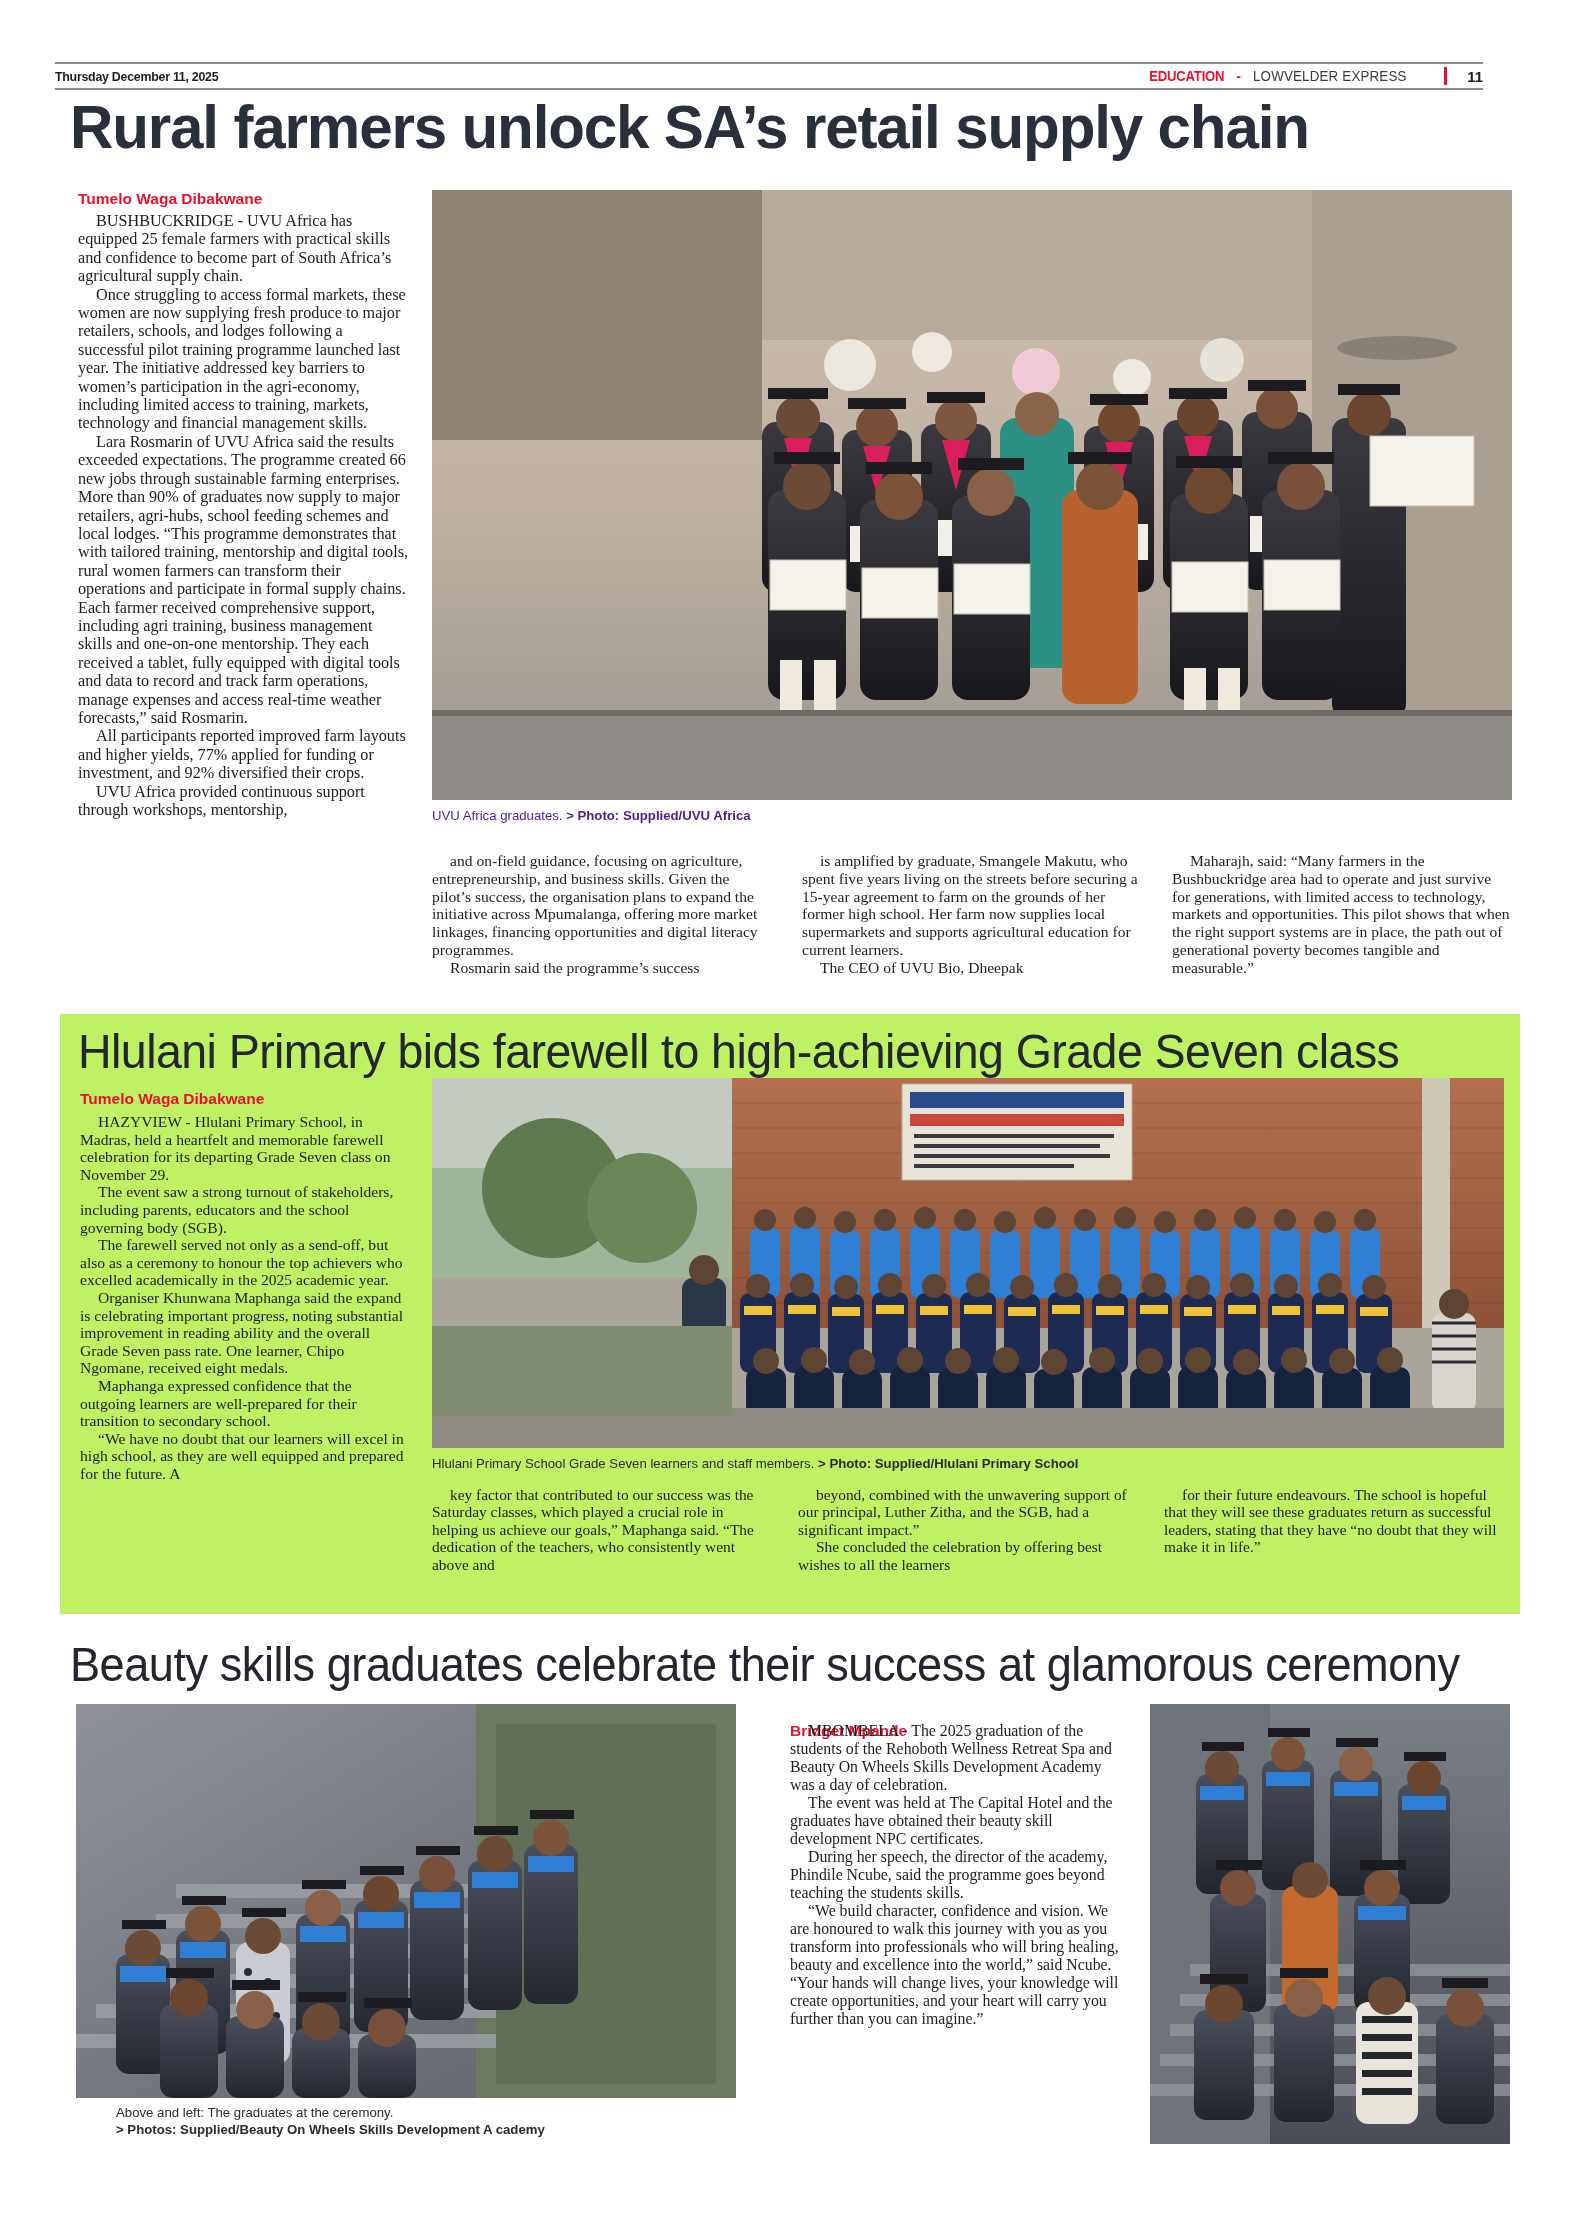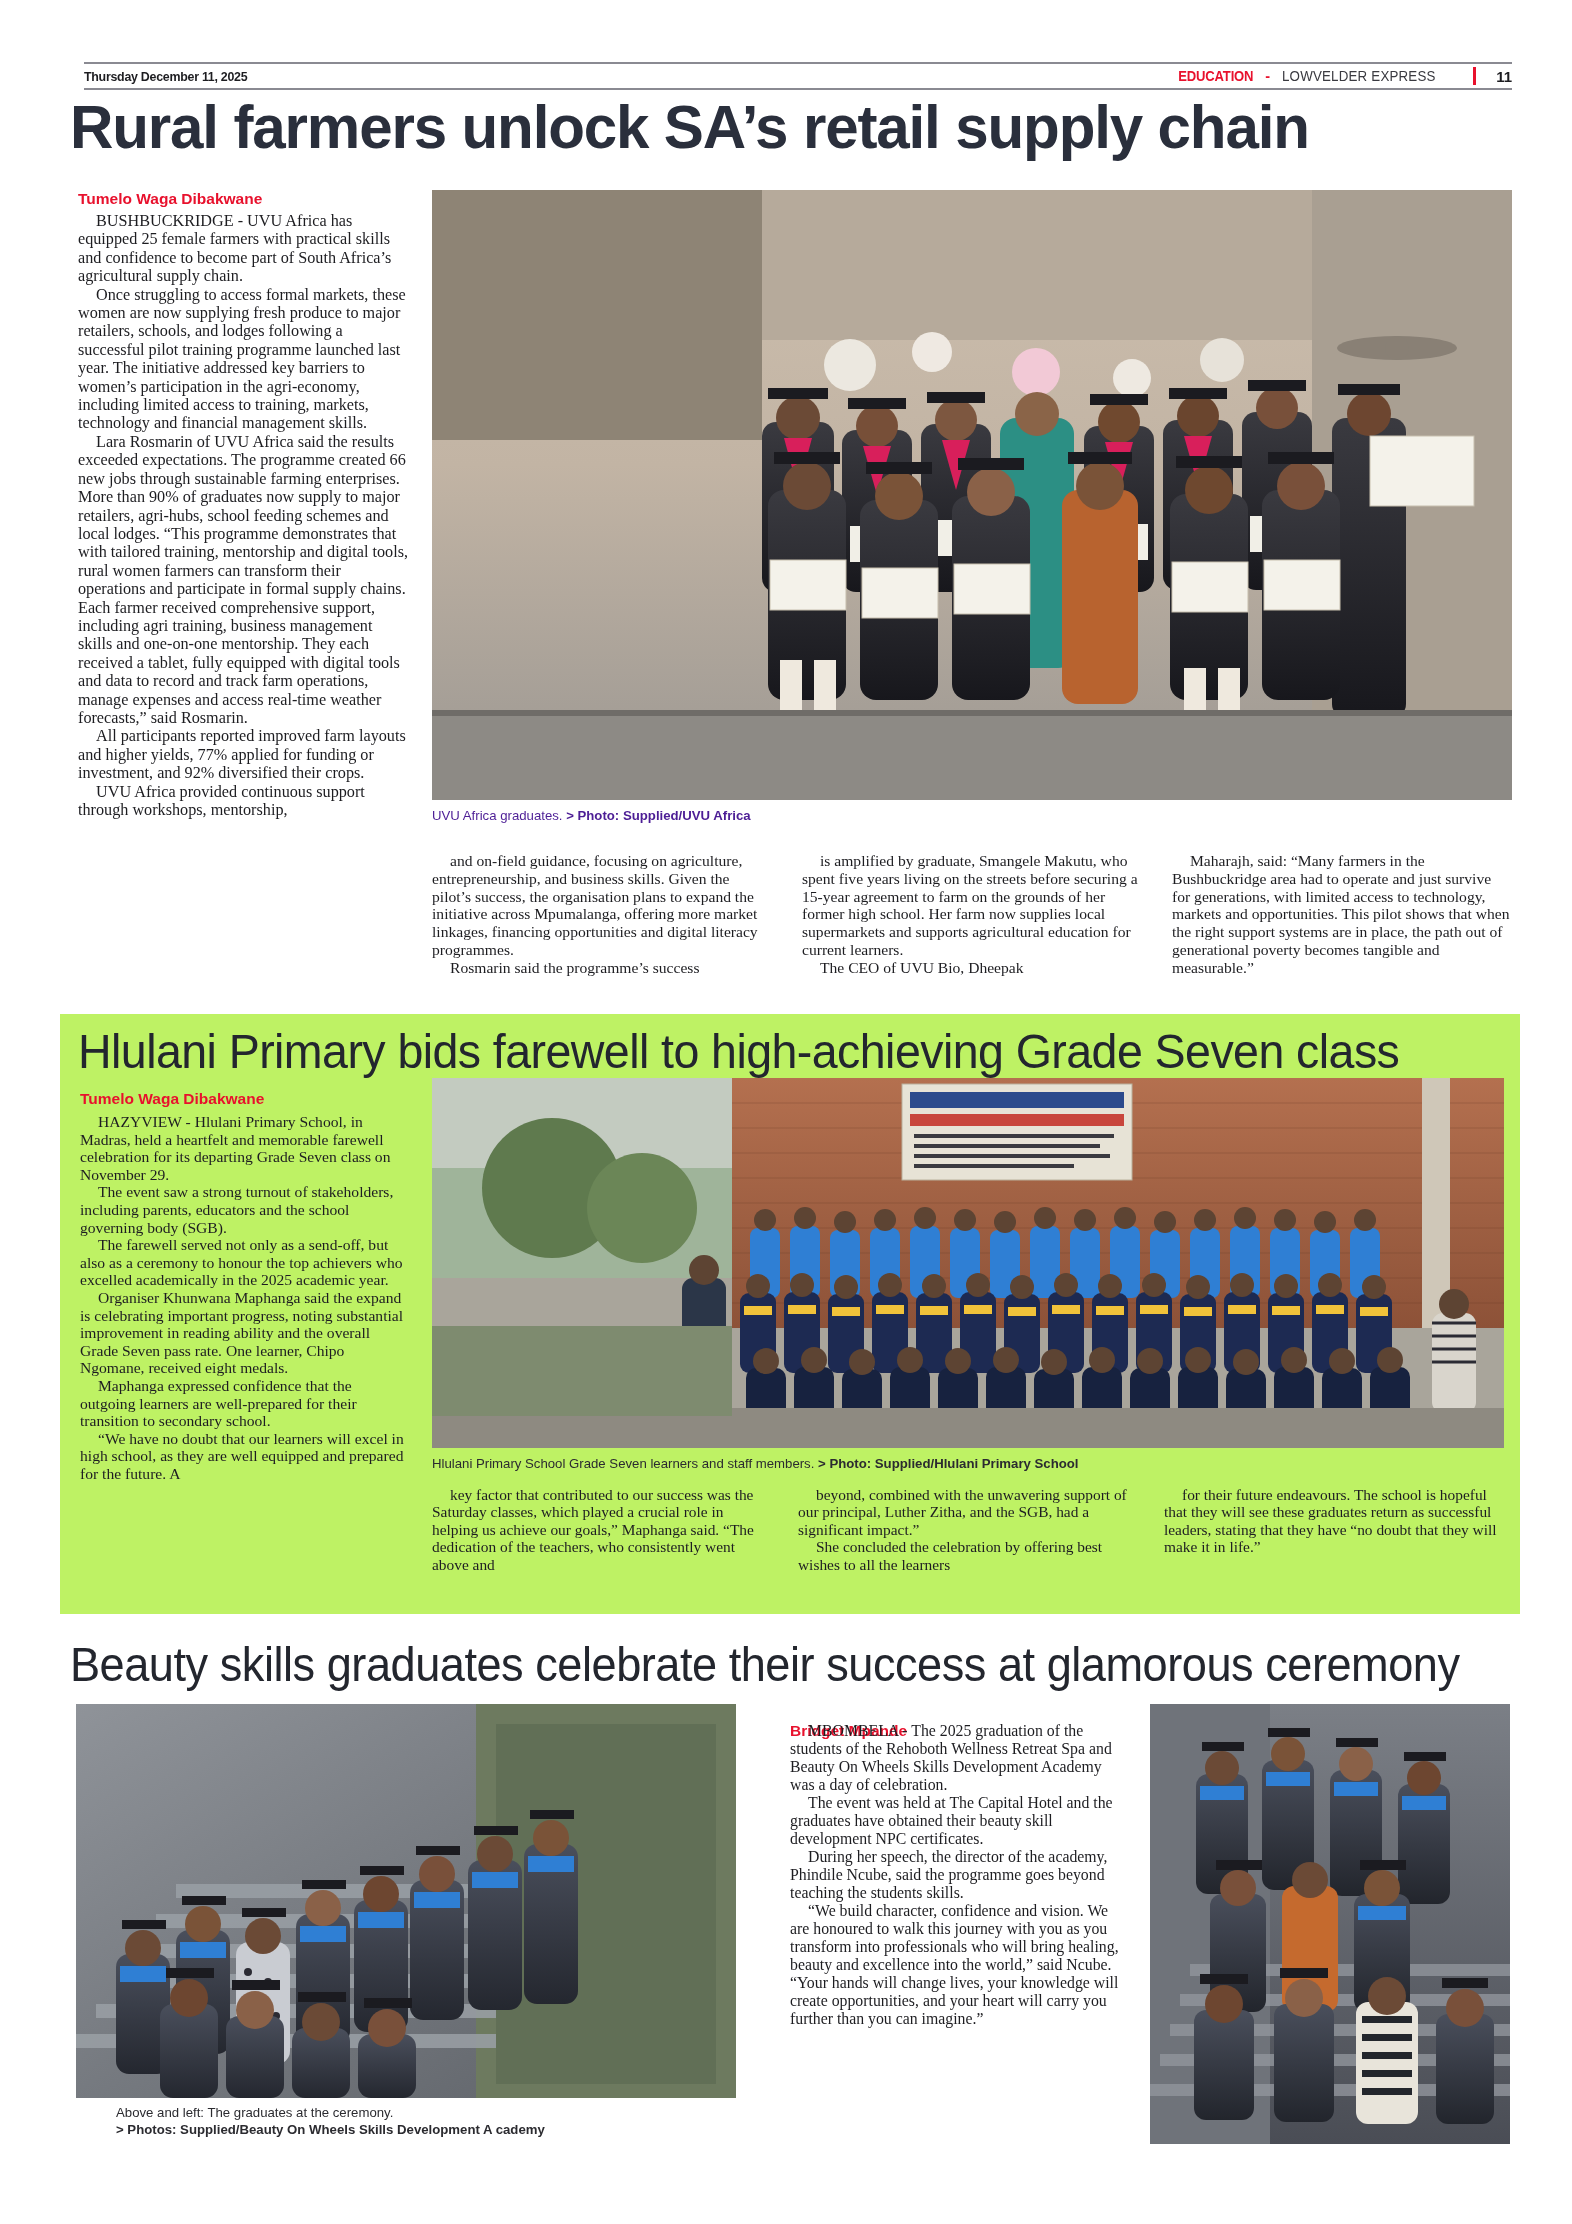--- a/index.html
+++ b/index.html
@@ -7,21 +7,21 @@
     width:1572px;height:2224px;
     background:#ffffff;
     font-family:"Liberation Serif", serif;
     color:#1d1d21;
     overflow:hidden;
   }
   .page{position:relative;width:1572px;height:2224px;box-sizing:border-box;padding:0;}
 
   
   .masthead{
-    position:absolute;left:84px;top:62px;width:1428px;text-align:right;
+    position:absolute;left:55px;top:62px;width:1428px;text-align:right;
   }
   .mast-rule-top{height:2px;background:#8a8a92;width:100%;}
   .mast-rule-bot{height:2px;background:#8a8a92;width:100%;}
   .mast-row{
     display:flex;align-items:center;justify-content:space-between;
     height:24px;
   }
   .mast-date{
     font-family:"Liberation Sans", sans-serif;
     font-weight:bold;font-size:13.5px;letter-spacing:-0.3px;

